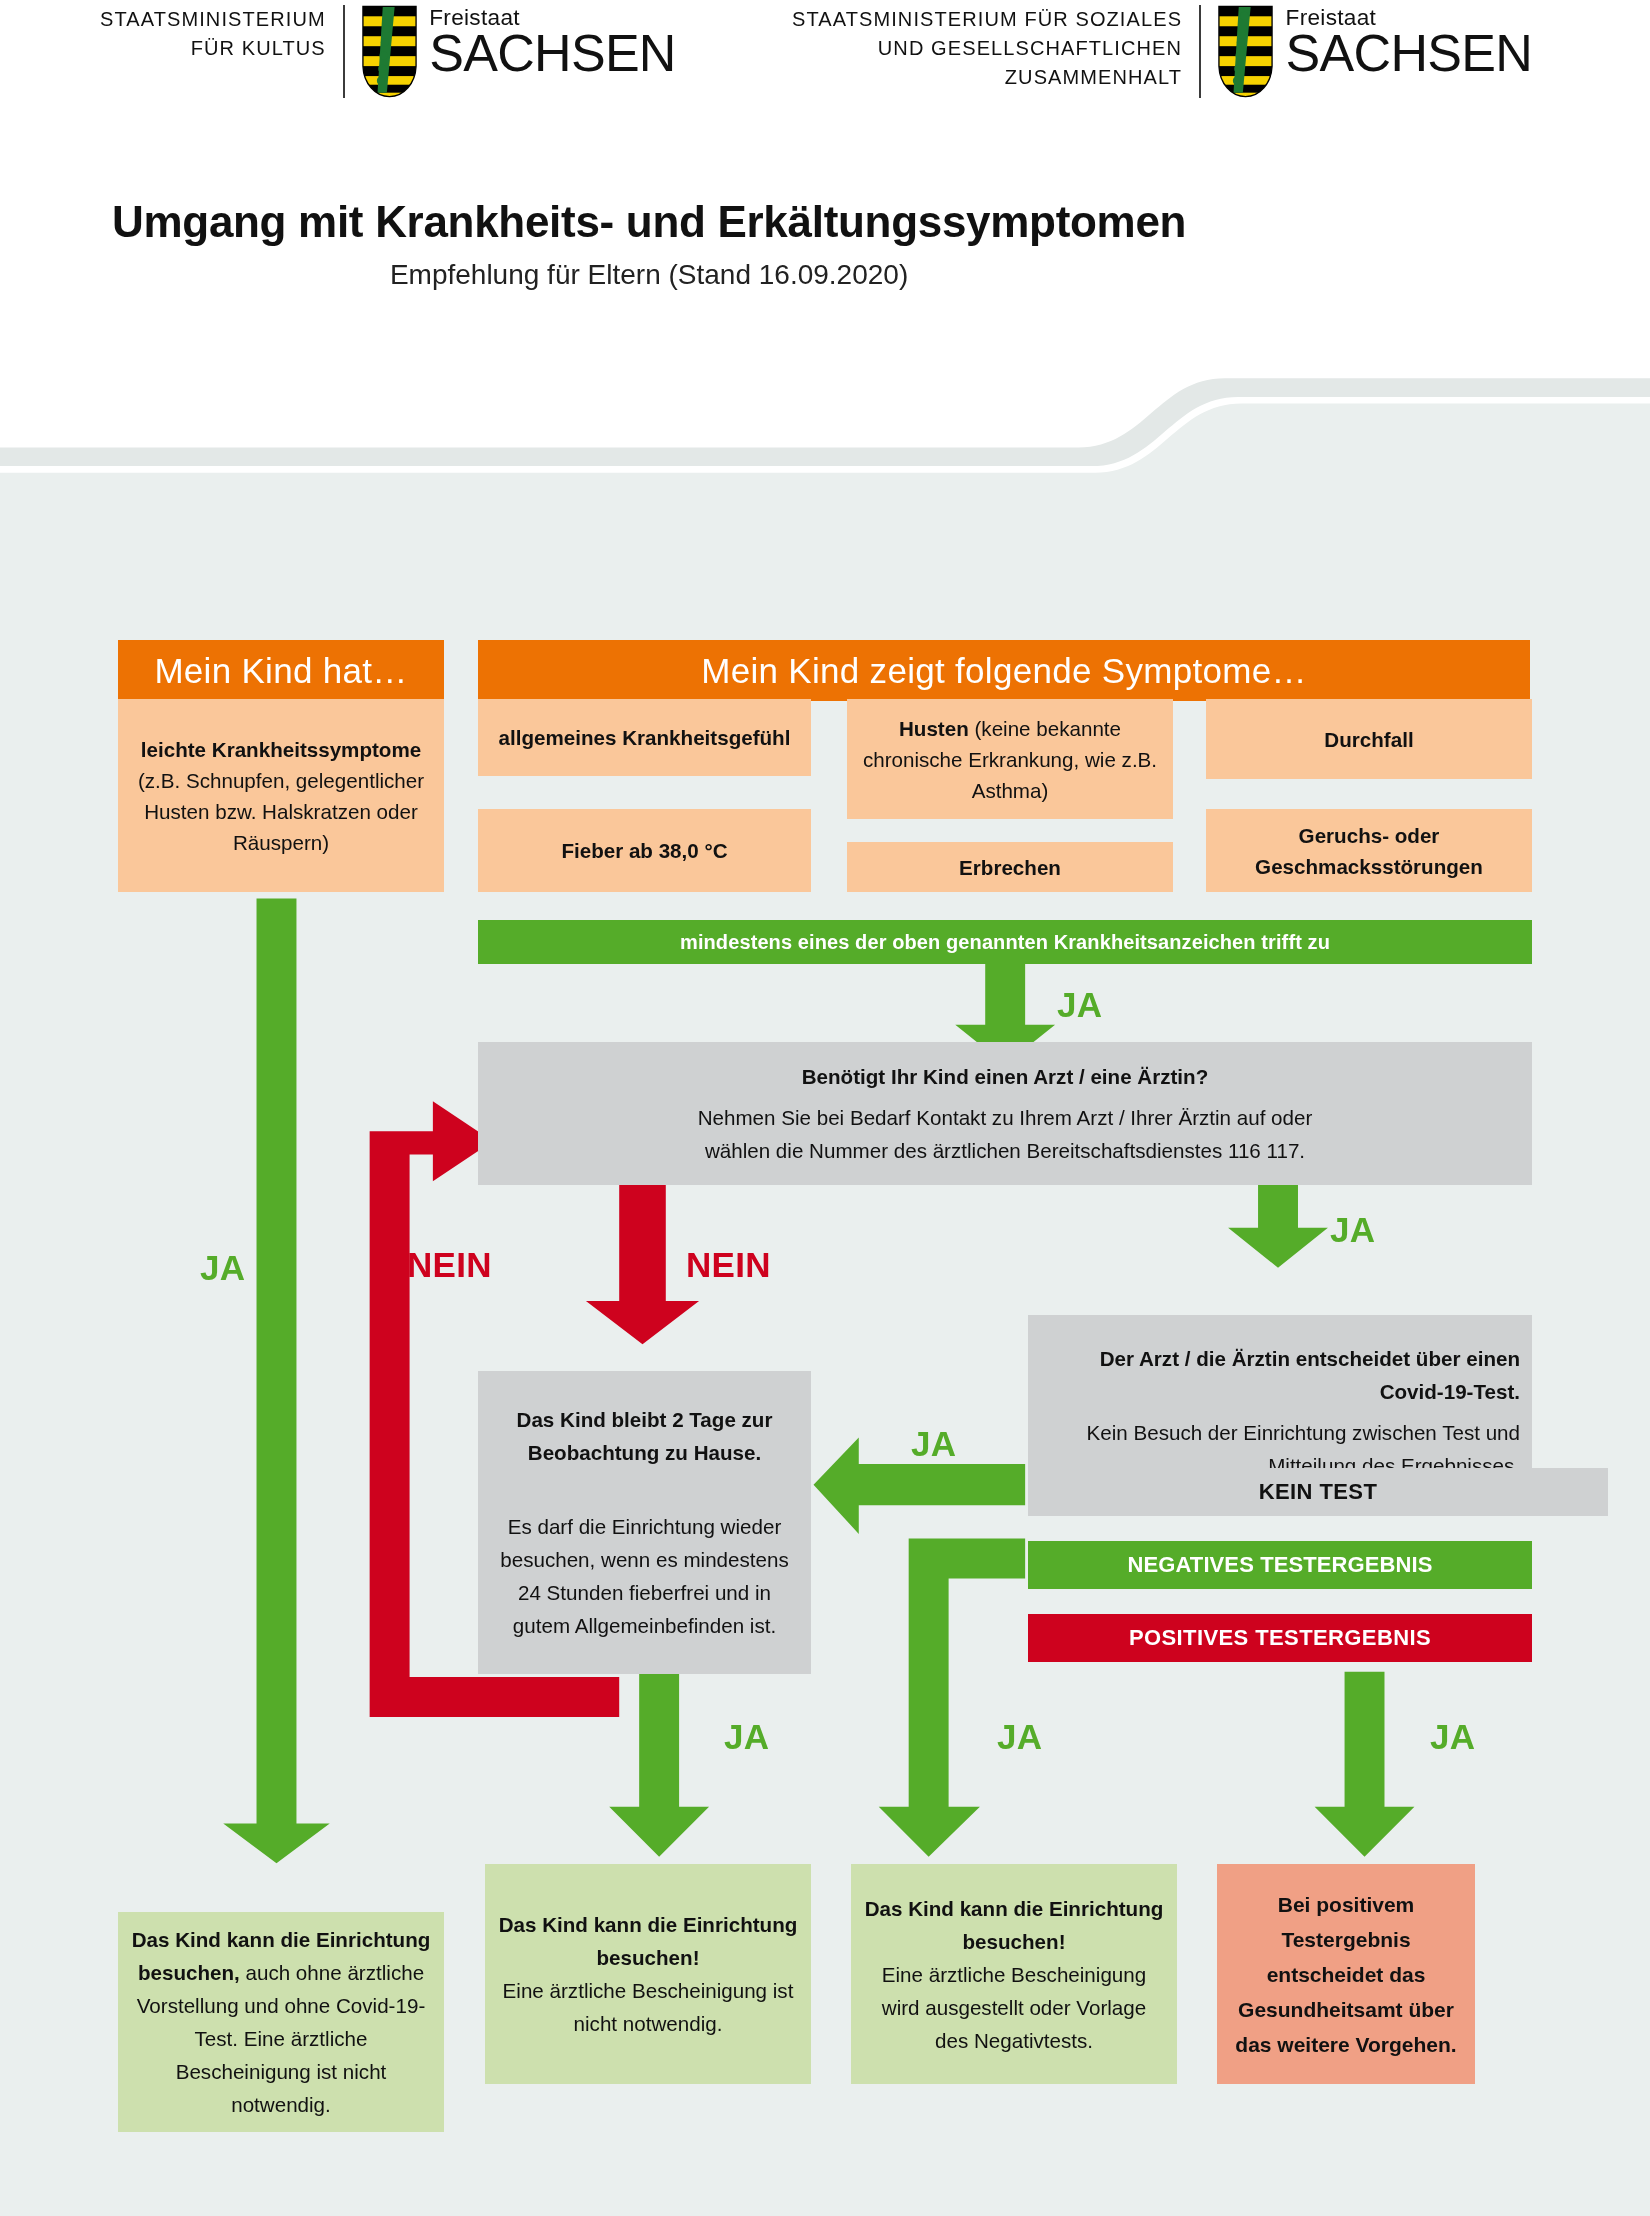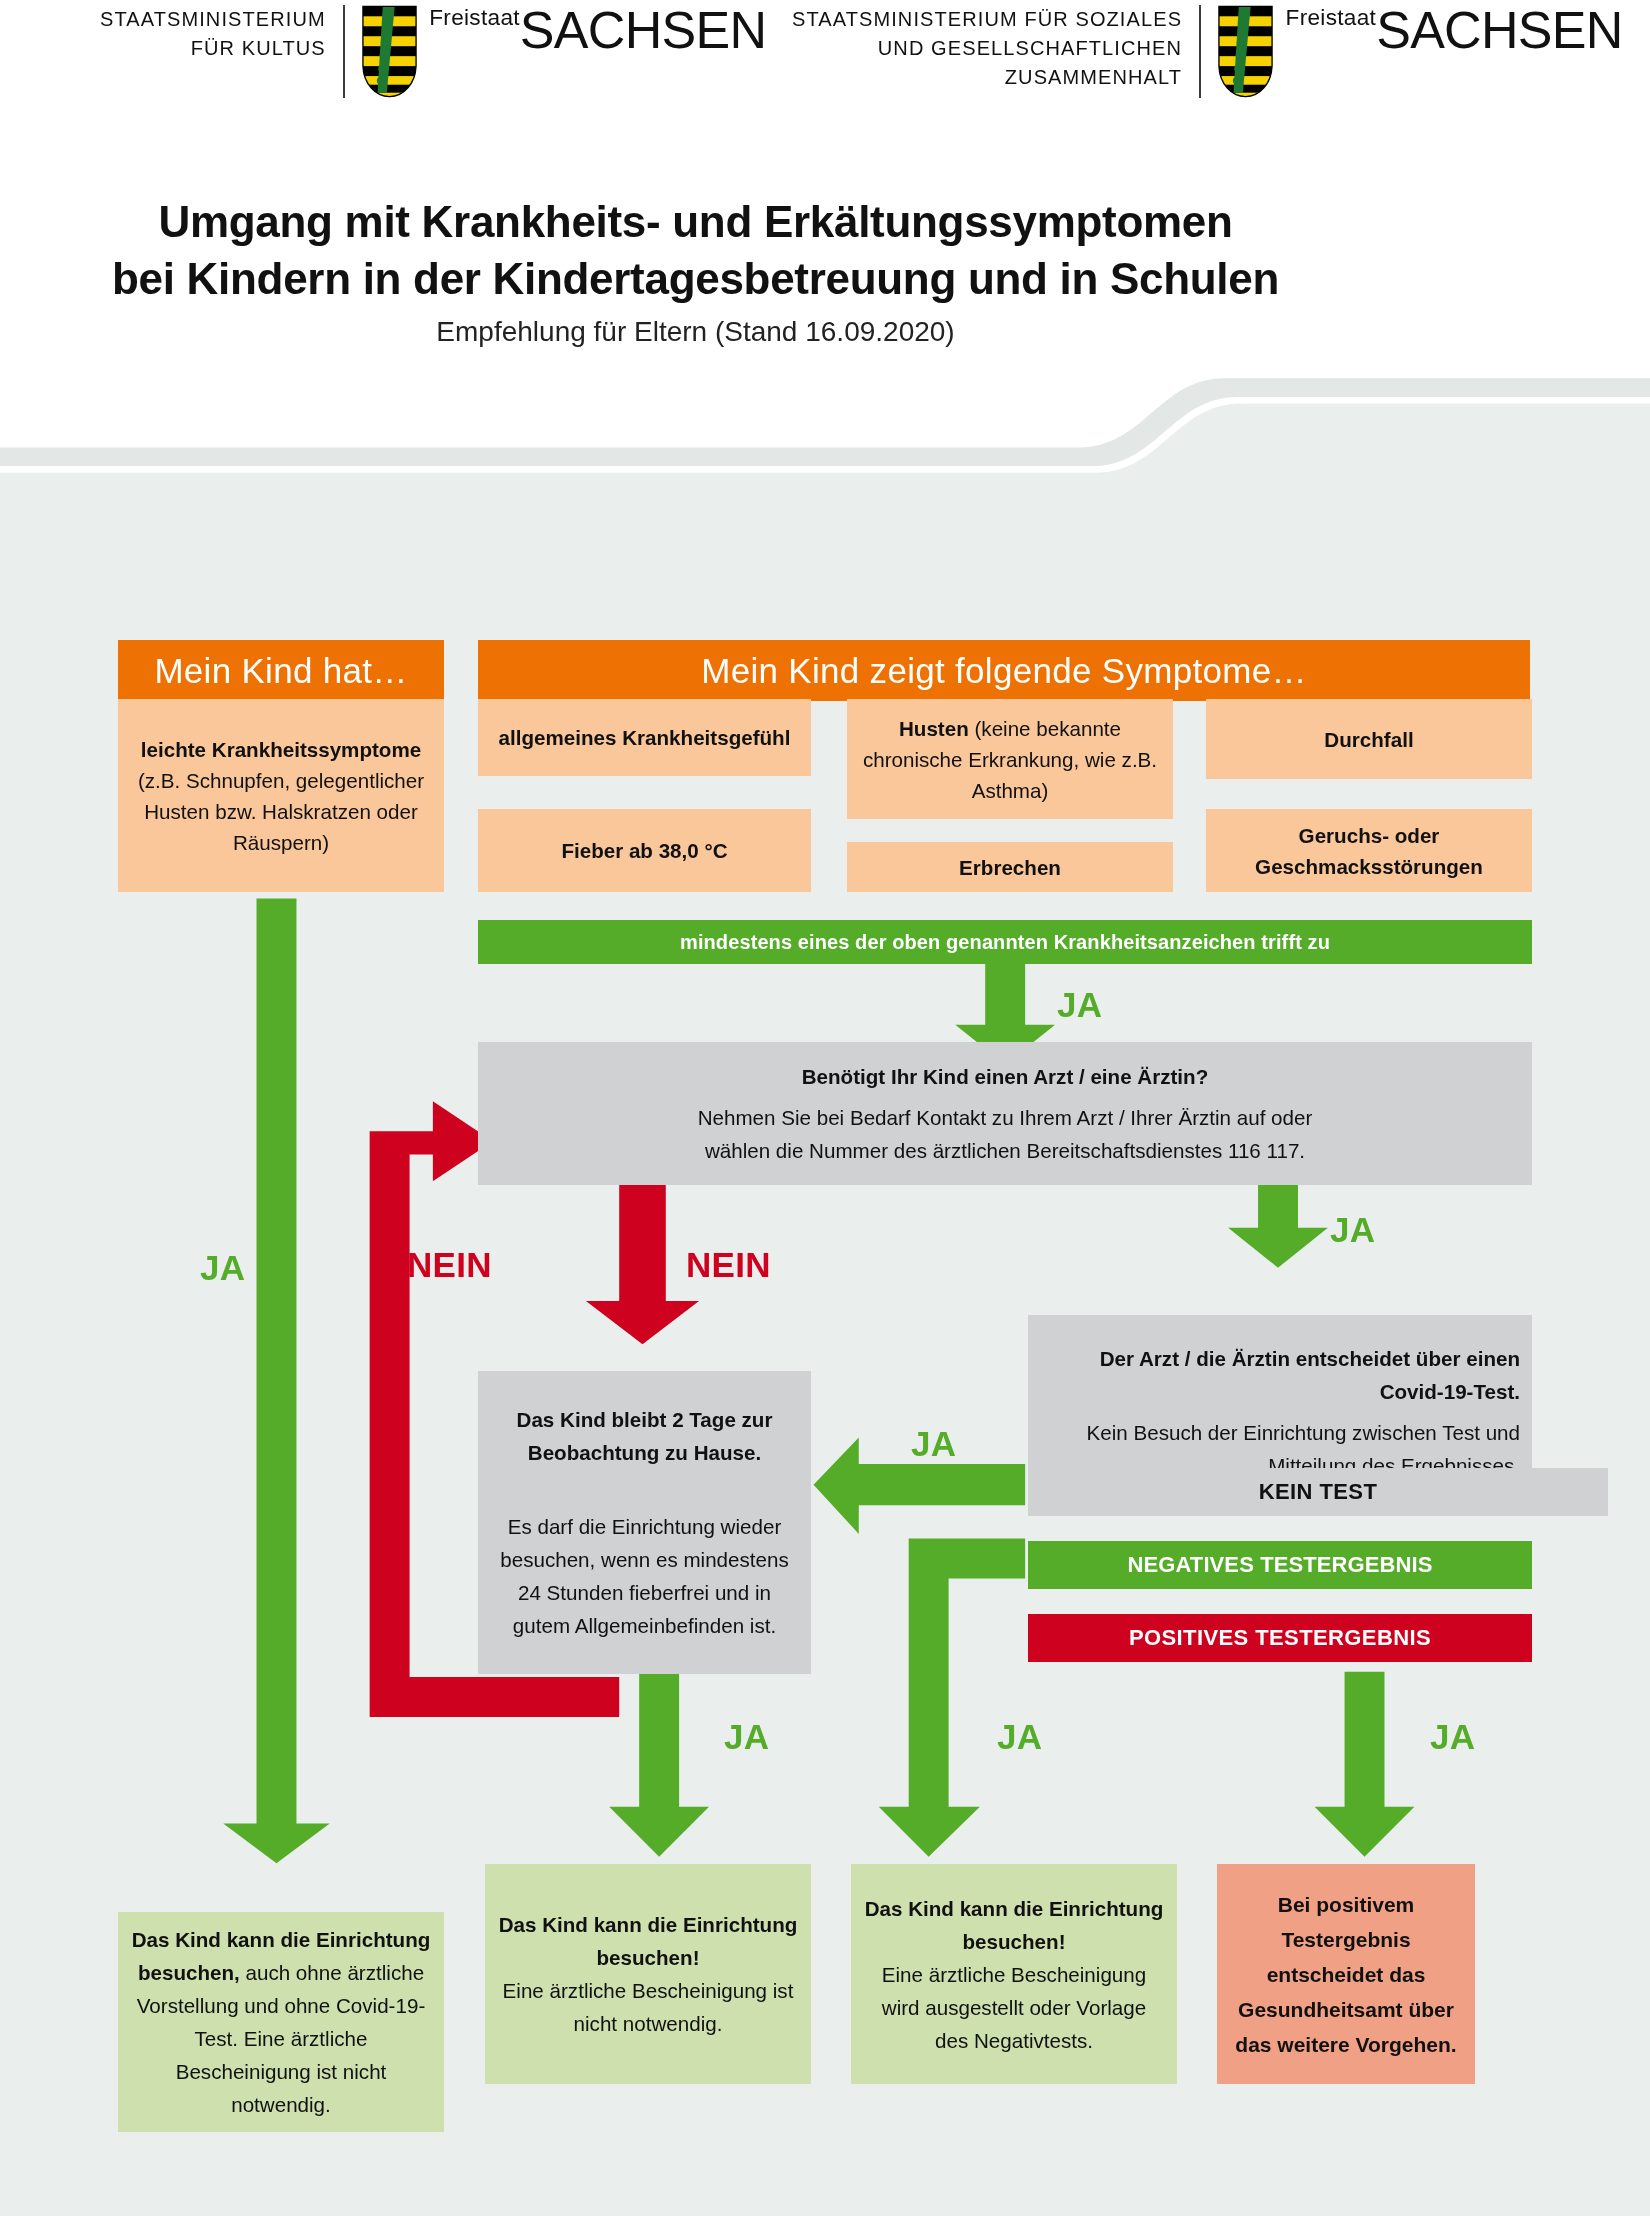--- a/index.html
+++ b/index.html
@@ -31,21 +31,21 @@
     font-size: 20px;
     letter-spacing: 1.1px;
     line-height: 29px;
     color: #111;
     padding-right: 17.3px;
     white-space: nowrap;
   }
   .logo-divider { width: 2px; background: #3b3b3b; align-self: stretch; margin-right: 14.6px; height: 93px; }
   .logo-right { display: flex; align-items: flex-start; gap: 10.6px; }
   .coat { width: 59px; height: 93px; }
-  .logo-words { display: flex; flex-direction: row; line-height: 1; padding-top: 1.3px; }
+  .logo-words { display: flex; flex-direction: column; line-height: 1; padding-top: 1.3px; }
   .logo-freistaat { font-size: 22.6px; color: #111; letter-spacing: 0.3px; }
   .logo-sachsen { font-size: 52px; color: #111; letter-spacing: -0.7px; font-weight: 400; margin-top: -2.7px; }
 
   .title-wrap { position: absolute; left: 112px; top: 193px; text-align: center; }
   .title-line {
     font-size: 44px; font-weight: 700; color: #111;
     line-height: 57px; letter-spacing: -0.3px; white-space: nowrap;
   }
   .subtitle { font-size: 28px; color: #222; margin-top: 9.3px; letter-spacing: 0px; }
 
@@ -173,21 +173,20 @@
         <div class="logo-words">
           <div class="logo-freistaat">Freistaat</div>
           <div class="logo-sachsen">SACHSEN</div>
         </div>
       </div>
     </div>
   </div>
 
   <div class="title-wrap">
     <div class="title-line">Umgang mit Krankheits- und Erkältungssymptomen</div>
-    <div class="title-line">bei Kindern in der Kindertagesbetreuung und in Schulen</div>
     <div class="subtitle">Empfehlung für Eltern (Stand 16.09.2020)</div>
   </div>
 
   <svg class="wave" viewBox="0 0 2480 200" preserveAspectRatio="none">
     <path d="M0 112 H1620 C1720 112 1740 8 1840 8 H2480 V200 H0 Z" fill="#e3e8e7"></path>
     <path d="M0 140 H1640 C1740 140 1760 36 1860 36 H2480 V200 H0 Z" fill="#ffffff"></path>
     <path d="M0 150 H1645 C1745 150 1765 46 1865 46 H2480 V200 H0 Z" fill="#eaefee"></path>
   </svg>
 </div>
 

